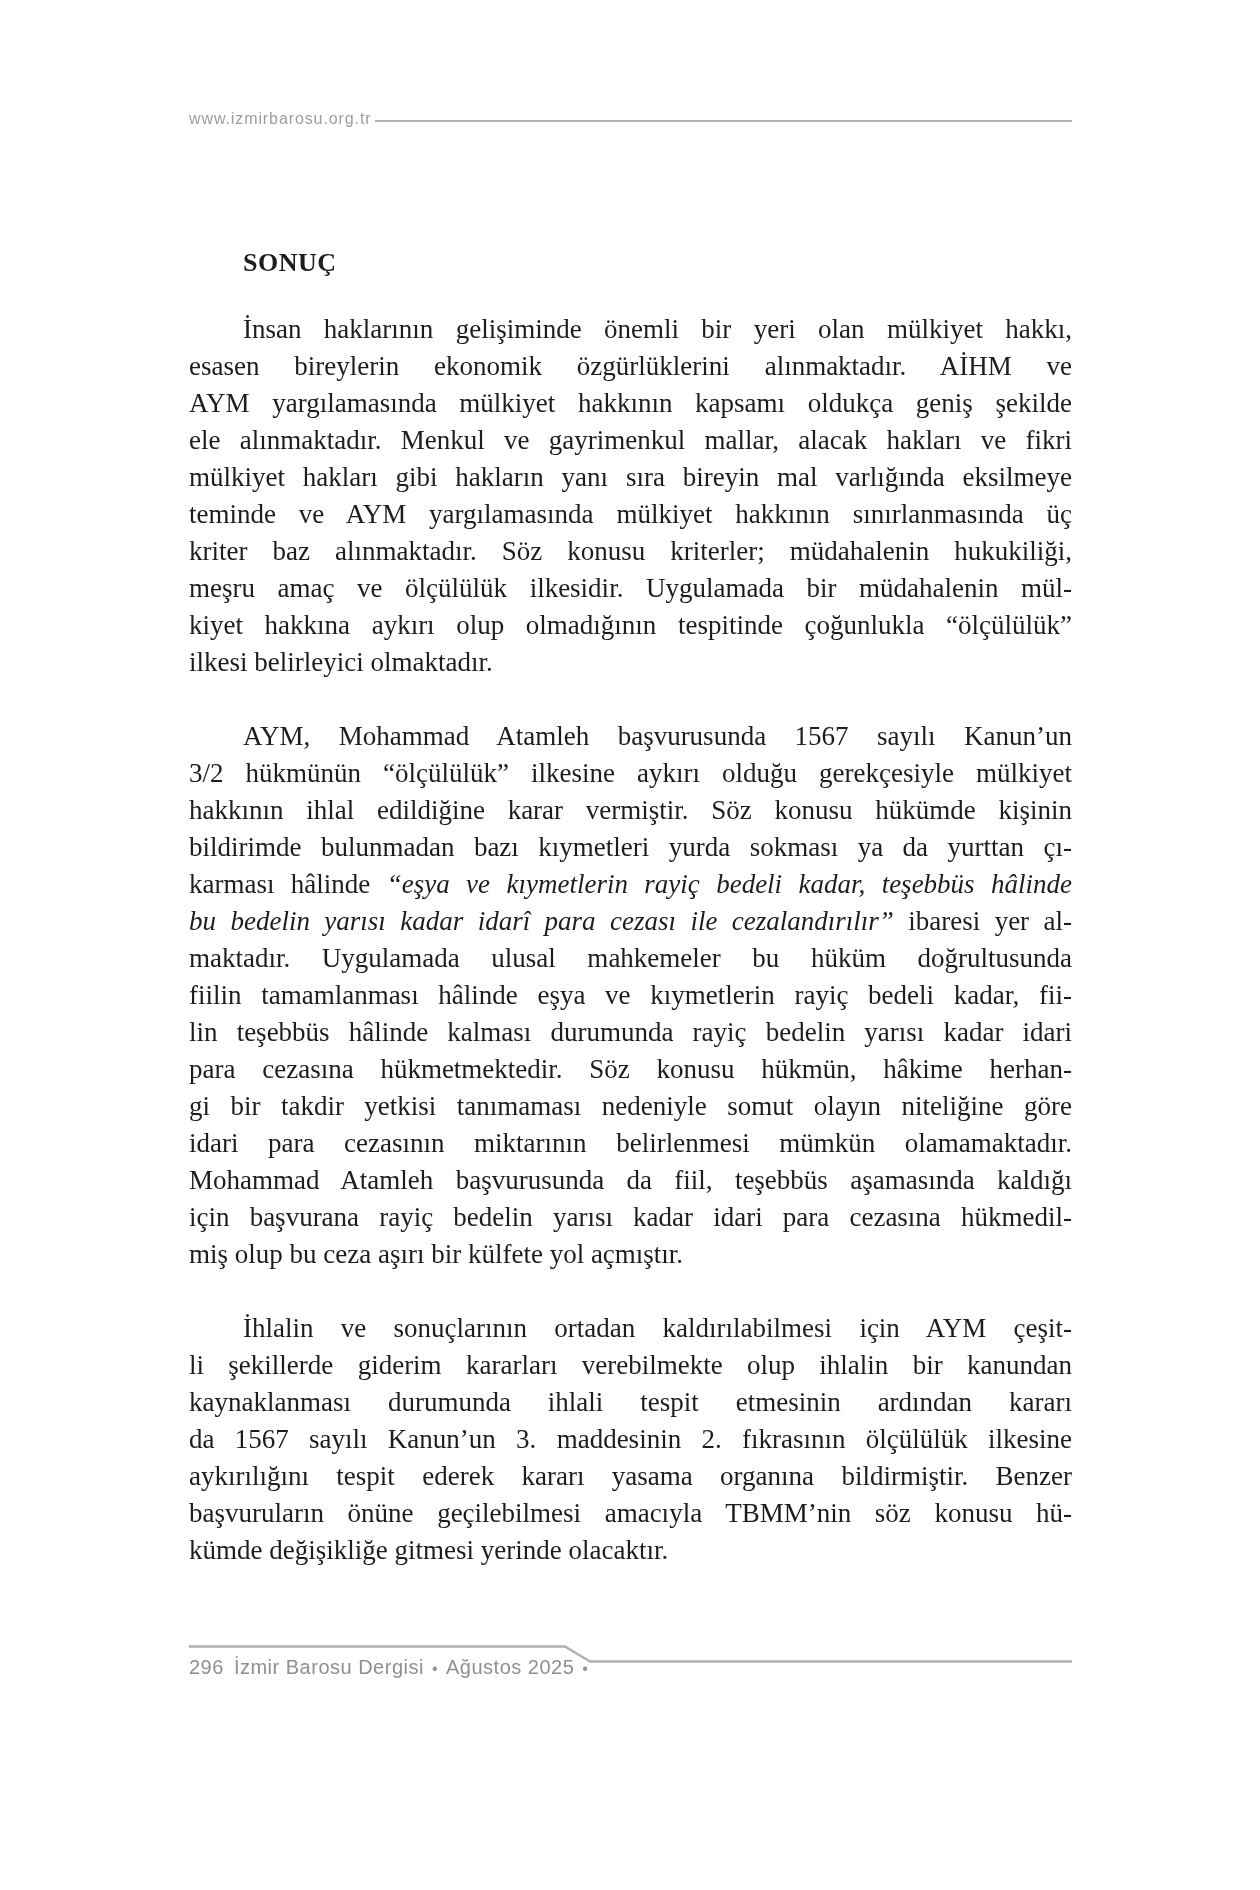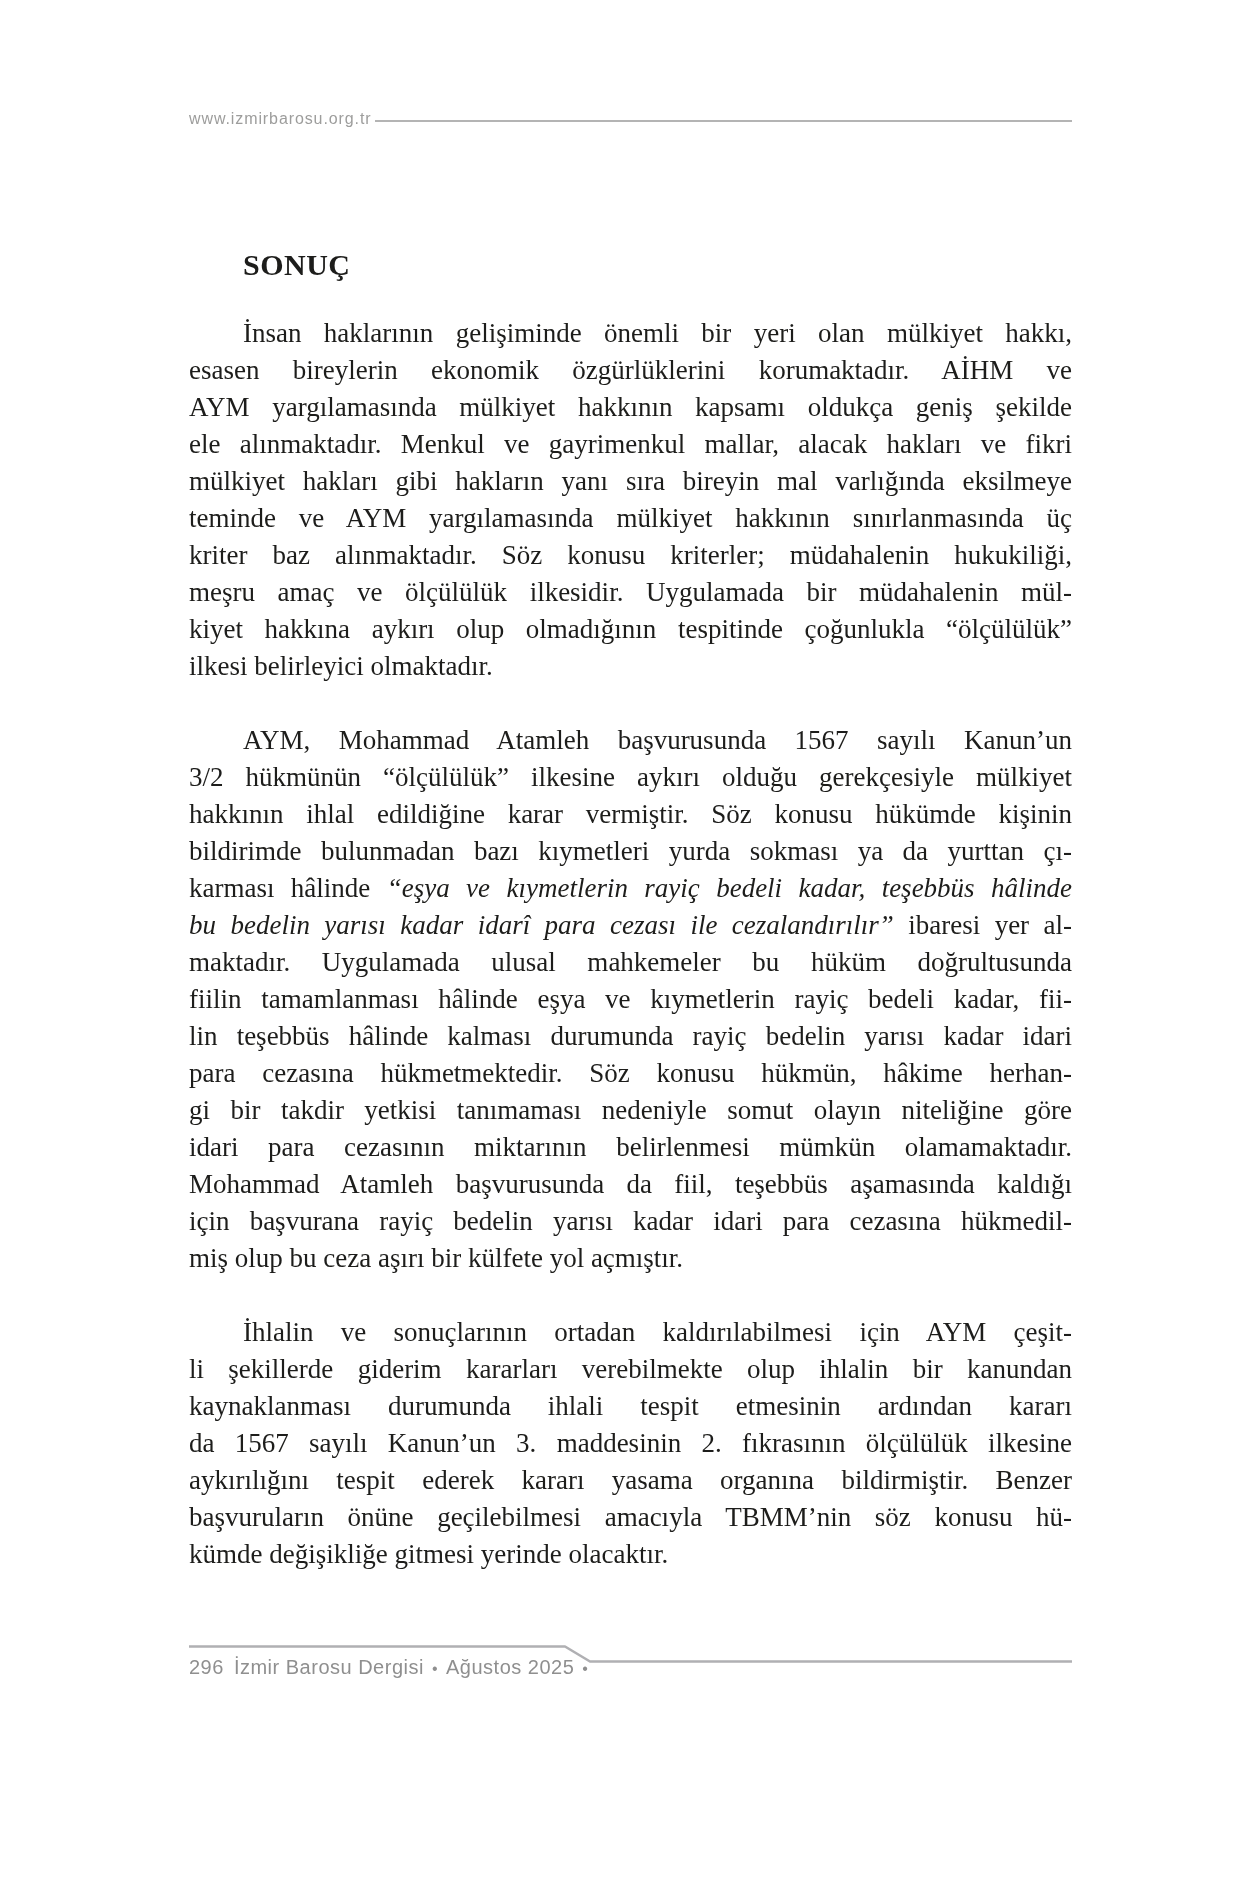--- a/index.html
+++ b/index.html
@@ -42,21 +42,21 @@
 
   
   .content {
     position: absolute;
     left: 189px;
     top: 248px;
     width: 883px;
     color: #1d1d1b;
   }
   .title {
-    font-size: 30px;
+    font-size: 26px;
     font-weight: 700;
     letter-spacing: 0.5px;
     margin: 0 0 0 54px;
     color: #1d1d1b;
   }
   .paragraphs {
     margin-top: 33px;
   }
   .paragraph {
     margin: 0 0 37px 0;
@@ -116,21 +116,21 @@
   <div class="header">
     <span class="header-url">www.izmirbarosu.org.tr</span>
     <span class="header-rule"></span>
   </div>
 
   <div class="content">
     <h1 class="title">SONUÇ</h1>
     <div class="paragraphs" id="paragraphs">
         <div class="paragraph">
           <div class="line indent"><span>İnsan haklarının gelişiminde önemli bir yeri olan mülkiyet hakkı,</span></div>
-          <div class="line"><span>esasen bireylerin ekonomik özgürlüklerini korumaktadır. AİHM ve</span></div>
+          <div class="line"><span>esasen bireylerin ekonomik özgürlüklerini alınmaktadır. AİHM ve</span></div>
           <div class="line"><span>AYM yargılamasında mülkiyet hakkının kapsamı oldukça geniş şekilde</span></div>
           <div class="line"><span>ele alınmaktadır. Menkul ve gayrimenkul mallar, alacak hakları ve fikri</span></div>
           <div class="line"><span>mülkiyet hakları gibi hakların yanı sıra bireyin mal varlığında eksilmeye</span></div>
           <div class="line"><span>teminde ve AYM yargılamasında mülkiyet hakkının sınırlanmasında üç</span></div>
           <div class="line"><span>kriter baz alınmaktadır. Söz konusu kriterler; müdahalenin hukukiliği,</span></div>
           <div class="line"><span>meşru amaç ve ölçülülük ilkesidir. Uygulamada bir müdahalenin mül-</span></div>
           <div class="line"><span>kiyet hakkına aykırı olup olmadığının tespitinde çoğunlukla “ölçülülük”</span></div>
           <div class="line last"><span>ilkesi belirleyici olmaktadır.</span></div>
         </div>
         <div class="paragraph">

